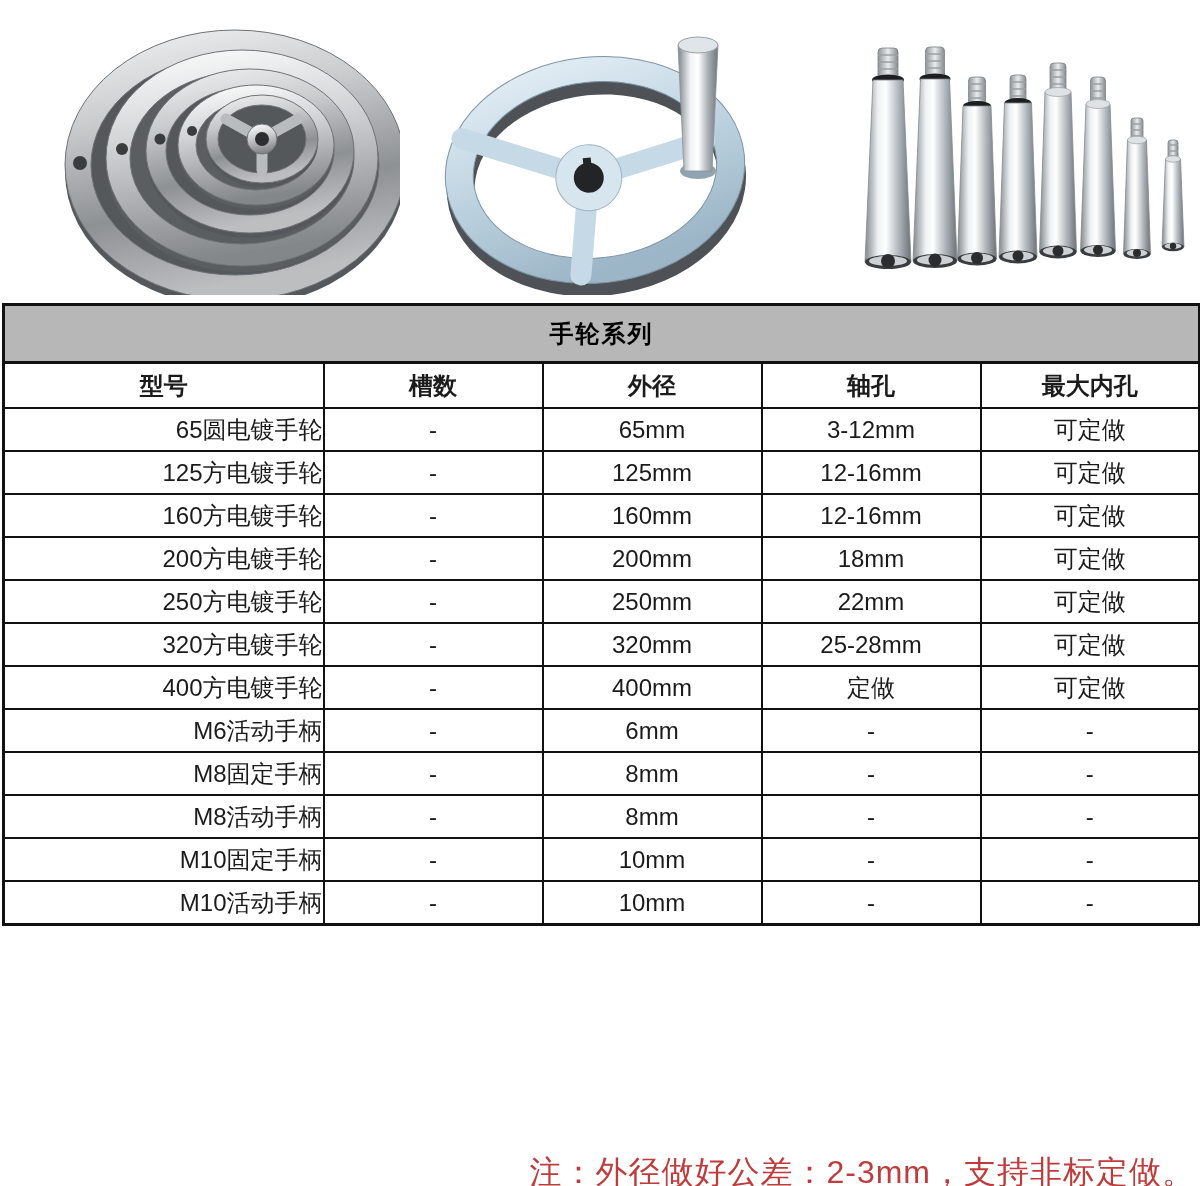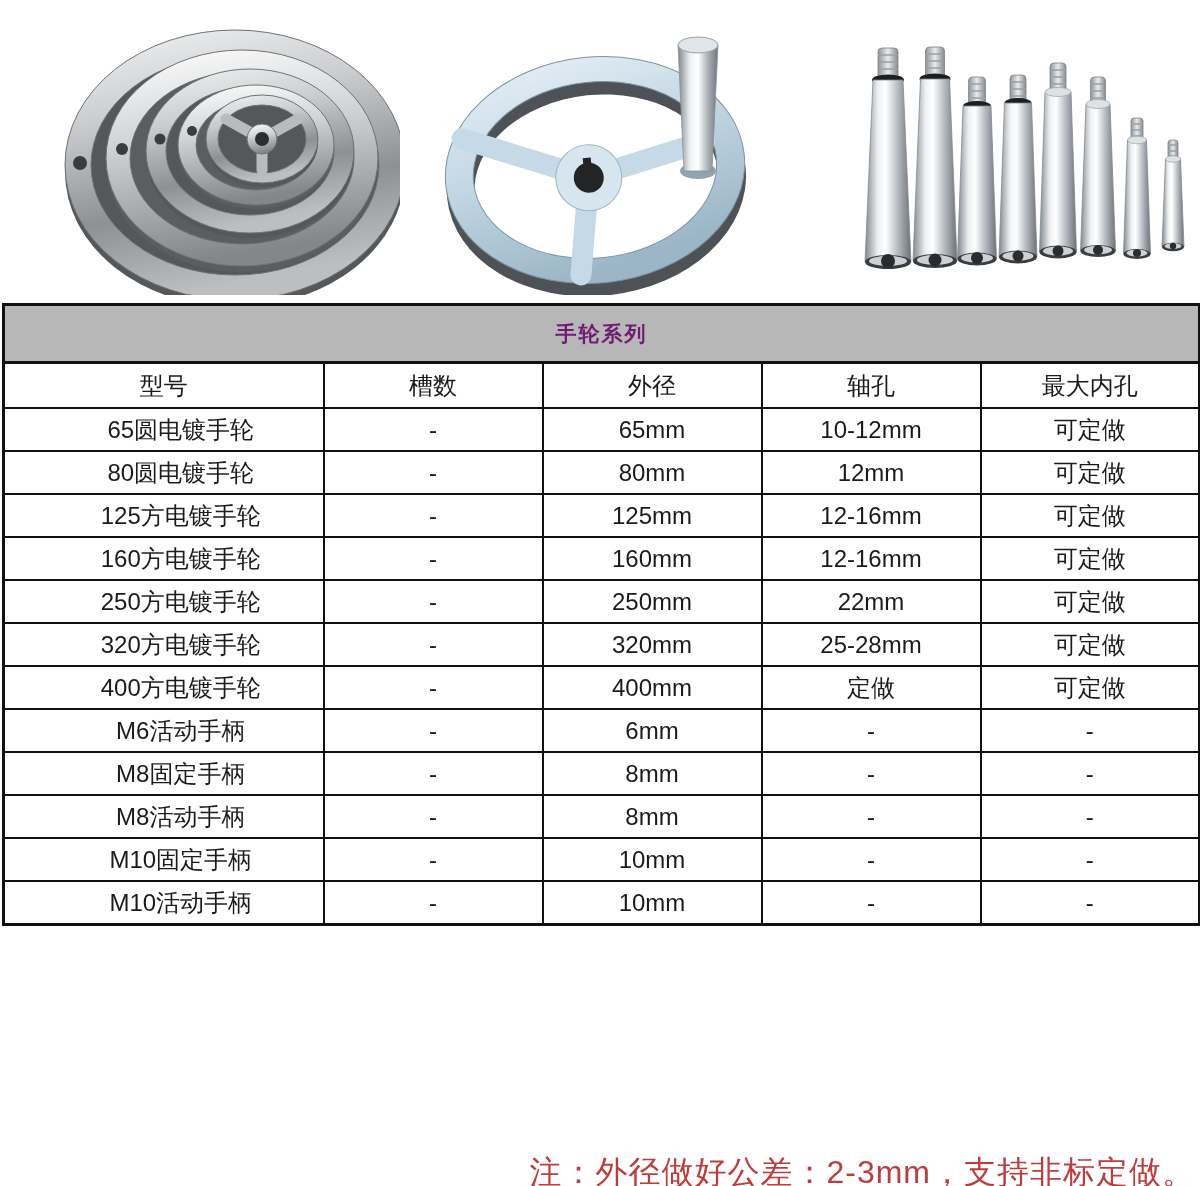--- a/index.html
+++ b/index.html
@@ -20,26 +20,26 @@
     border-collapse:collapse; table-layout:fixed;
     border:3px solid #111111;
   }
   table.spec th, table.spec td {
     border:2px solid #111111; padding:0;
     font-size:24px; color:#1b1b1b; text-align:center;
     white-space:nowrap; overflow:hidden;
   }
   tr.title-row th {
     background:#b8b7b7; height:55px;
-    font-size:21px; font-weight:bold; letter-spacing:2px;
-    border-bottom:3px solid #111111; color:#701a75;
-  }
-  tr.head-row th { height:43px; font-weight:normal; }
+    font-size:24px; font-weight:bold; letter-spacing:2px;
+    border-bottom:3px solid #111111; color:#000000;
+  }
+  tr.head-row th { height:43px; font-weight:bold; }
   tbody td { height:41px; background:#ffffff; }
-  tbody td.col0 { text-align:center; padding-left:34px; }
+  tbody td.col0 { text-align:right; padding-left:34px; }
 
   
   .note {
     position:absolute; right:5px; top:1151px;
     font-size:32px; color:#c03b3b; letter-spacing:1px;
   }
 </style>
 </head>
 <body>
 
@@ -237,45 +237,45 @@
         <th>外径</th>
         <th>轴孔</th>
         <th>最大内孔</th>
       </tr>
     </thead>
     <tbody>
         <tr>
           <td class="col0">65圆电镀手轮</td>
           <td class="col1">-</td>
           <td class="col2">65mm</td>
-          <td class="col3">10-12mm</td>
-          <td class="col4">可定做</td>
-        </tr>
-        <tr>
-          <td class="col0">80圆电镀手轮</td>
-          <td class="col1">-</td>
-          <td class="col2">80mm</td>
-          <td class="col3">12mm</td>
+          <td class="col3">3-12mm</td>
           <td class="col4">可定做</td>
         </tr>
         <tr>
           <td class="col0">125方电镀手轮</td>
           <td class="col1">-</td>
           <td class="col2">125mm</td>
           <td class="col3">12-16mm</td>
           <td class="col4">可定做</td>
         </tr>
         <tr>
           <td class="col0">160方电镀手轮</td>
           <td class="col1">-</td>
           <td class="col2">160mm</td>
           <td class="col3">12-16mm</td>
           <td class="col4">可定做</td>
         </tr>
         <tr>
+          <td class="col0">200方电镀手轮</td>
+          <td class="col1">-</td>
+          <td class="col2">200mm</td>
+          <td class="col3">18mm</td>
+          <td class="col4">可定做</td>
+        </tr>
+        <tr>
           <td class="col0">250方电镀手轮</td>
           <td class="col1">-</td>
           <td class="col2">250mm</td>
           <td class="col3">22mm</td>
           <td class="col4">可定做</td>
         </tr>
         <tr>
           <td class="col0">320方电镀手轮</td>
           <td class="col1">-</td>
           <td class="col2">320mm</td>

